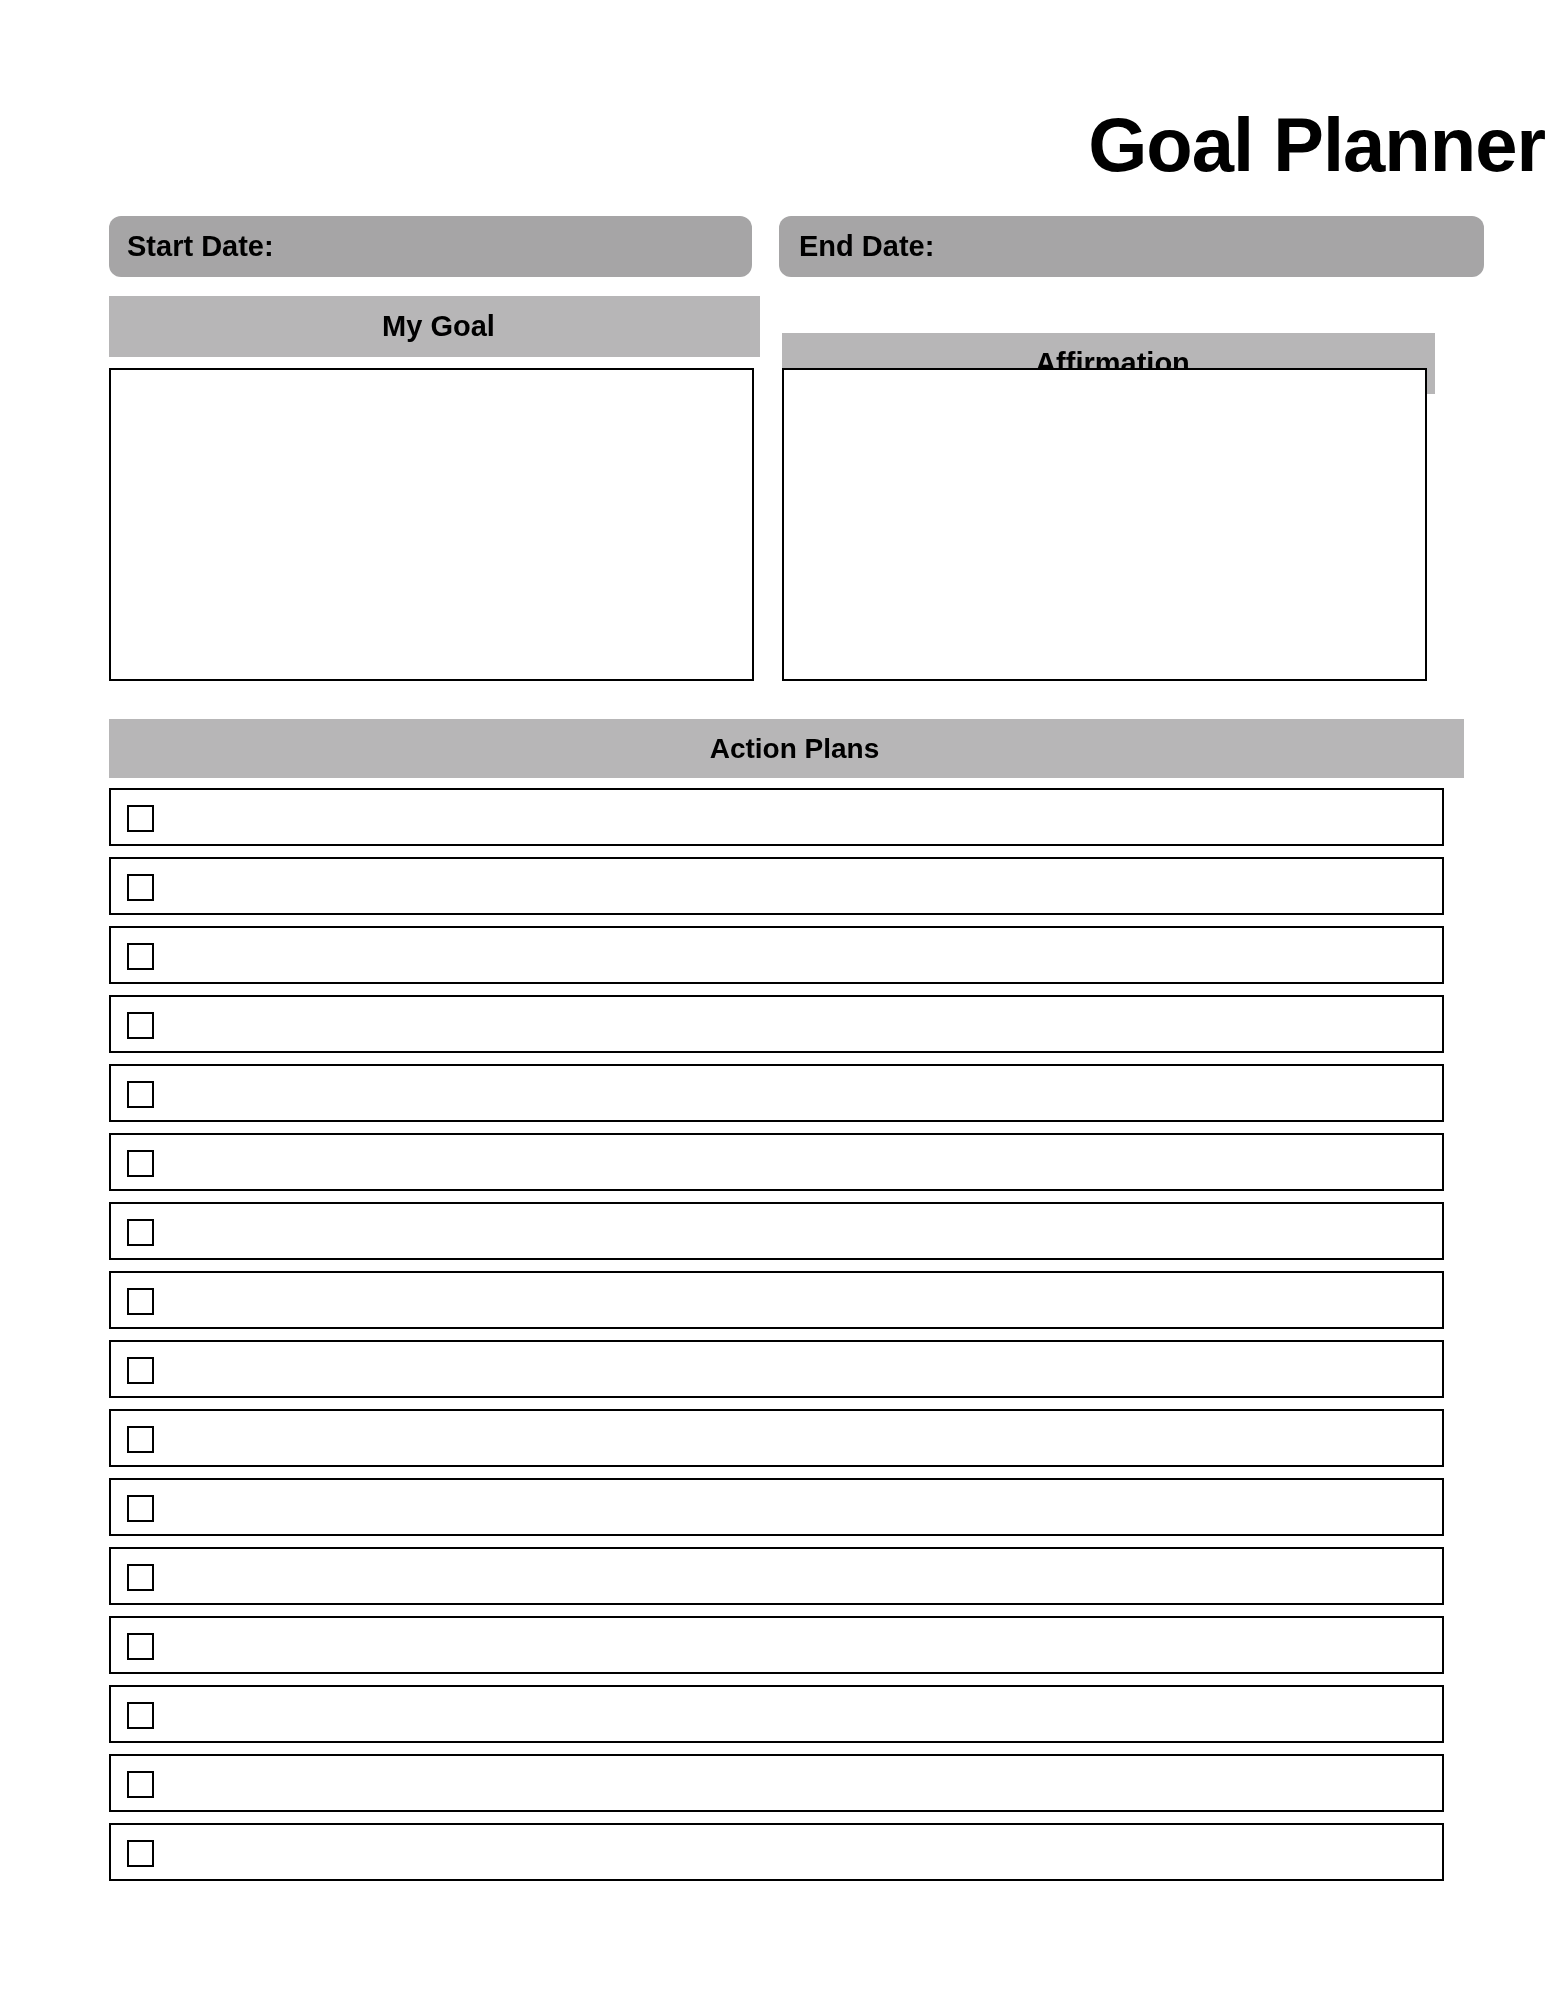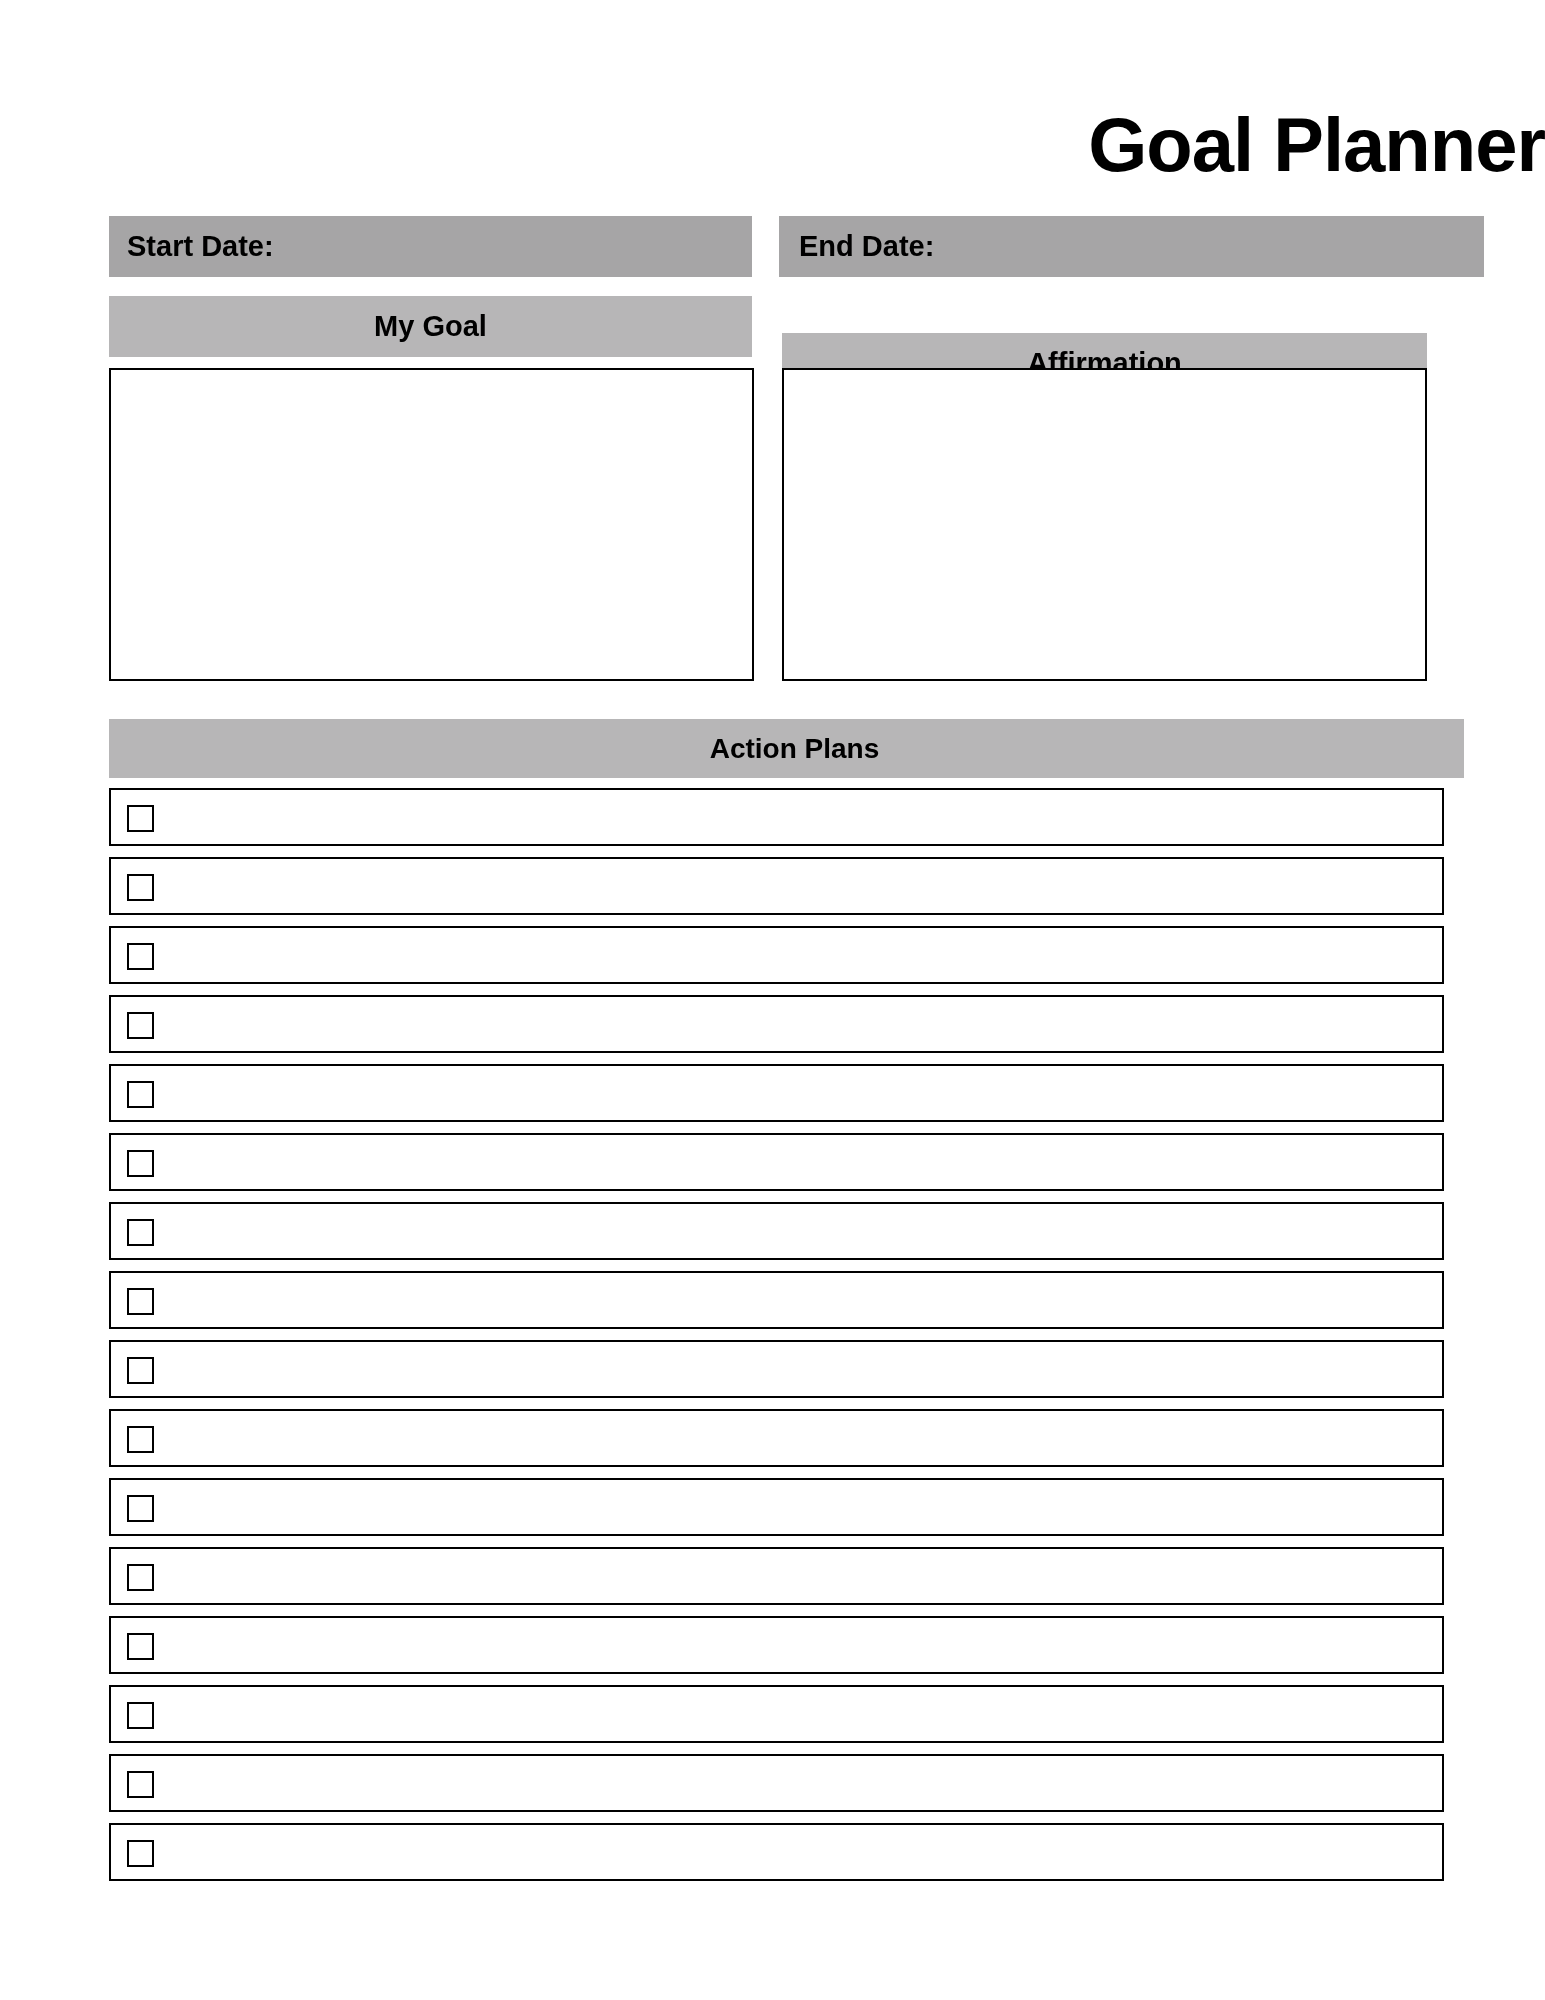--- a/index.html
+++ b/index.html
@@ -8,28 +8,28 @@
     font-family: "Liberation Sans", "DejaVu Sans", sans-serif; color: #000;
   }
   .title {
     position: absolute; left: 0; width: 1545px; top: 100px;
     text-align: right; font-weight: 700; font-size: 76px; line-height: 90px;
     letter-spacing: -1px;
   }
   .date-bar {
     position: absolute; top: 216px; height: 61px; background: #a6a5a6;
     display: flex; align-items: center; box-sizing: border-box; padding-left: 18px;
-    font-weight: 700; font-size: 29px;
+    font-weight: 700; font-size: 29px; border-radius: 12px;
   }
   .date-bar.start { left: 109px; width: 643px; }
   .date-bar.end { left: 779px; width: 705px; padding-left: 20px; }
   .section-head {
     position: absolute; top: 296px; height: 61px; background: #b7b6b7;
     display: flex; align-items: center; justify-content: center;
-    font-weight: 700; font-size: 29px;
+    font-weight: 700; font-size: 29px; padding-left: 8px;
   }
   .section-head.goal { left: 109px; width: 643px; }
   .section-head.affirm { left: 782px; width: 645px; margin-top: 37px; }
   .text-box {
     position: absolute; top: 368px; height: 313px; box-sizing: border-box;
     border: 2px solid #000; background: #fff;
   }
   .text-box.goal { left: 109px; width: 645px; }
   .text-box.affirm { left: 782px; width: 645px; }
   .action-head {

